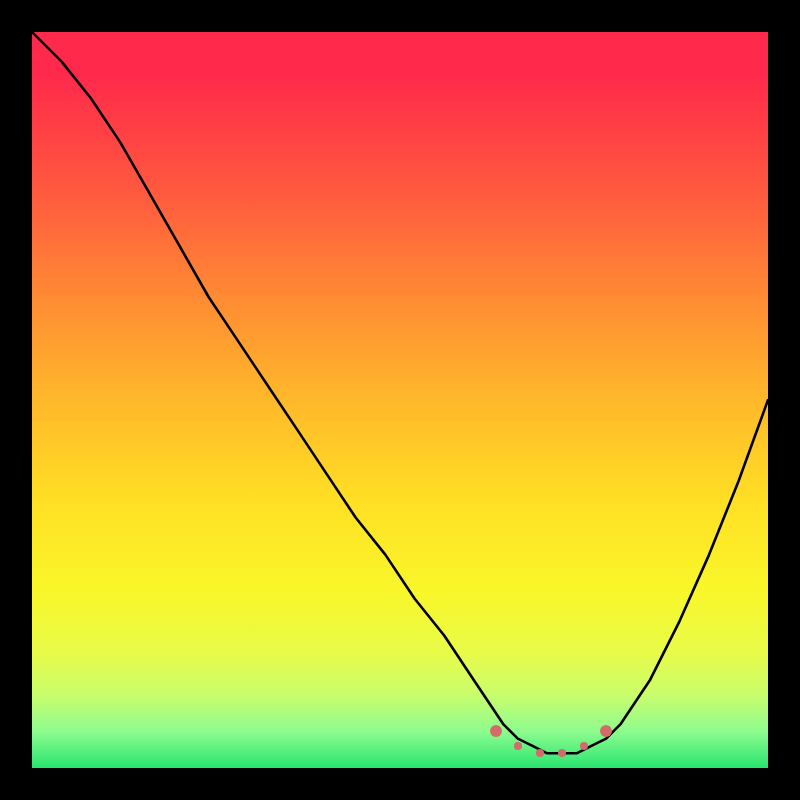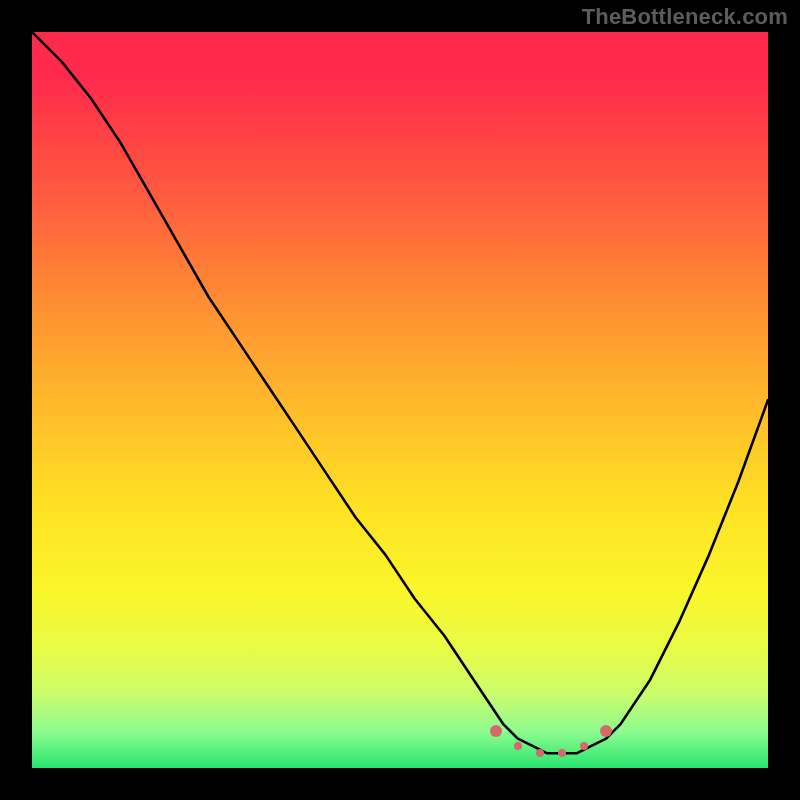--- a/index.html
+++ b/index.html
@@ -67,21 +67,20 @@
     width: 12px; height: 12px;
   }
   .marker-small {
     width: 8px; height: 8px;
   }
 </style>
 </head>
 <body>
 
 <div class="stage">
-  <div class="watermark">TheBottleneck.com</div>
 
   <div class="plot-frame">
     <div class="gradient"></div>
 
     <svg class="curve" viewBox="0 0 736 736" preserveAspectRatio="none">
       <path id="curve-path" d="M0.0 0.0 L29.4 29.4 L58.9 66.2 L88.3 110.4 L117.8 161.9 L147.2 213.4 L176.6 265.0 L206.1 309.1 L235.5 353.3 L265.0 397.4 L294.4 441.6 L323.8 485.8 L353.3 522.6 L382.7 566.7 L412.2 603.5 L441.6 647.7 L456.3 669.8 L471.0 691.8 L485.8 706.6 L500.5 713.9 L515.2 721.3 L529.9 721.3 L544.6 721.3 L559.4 713.9 L574.1 706.6 L588.8 691.8 L618.2 647.7 L647.7 588.8 L677.1 522.6 L706.6 449.0 L736.0 368.0" stroke="#000" stroke-width="2.6" fill="none" stroke-linejoin="round" stroke-linecap="round"></path>
     </svg>
 
     <div id="markers-layer">
         <div class="marker marker-large" style="left: 463.68px; top: 699.2px;"></div>

